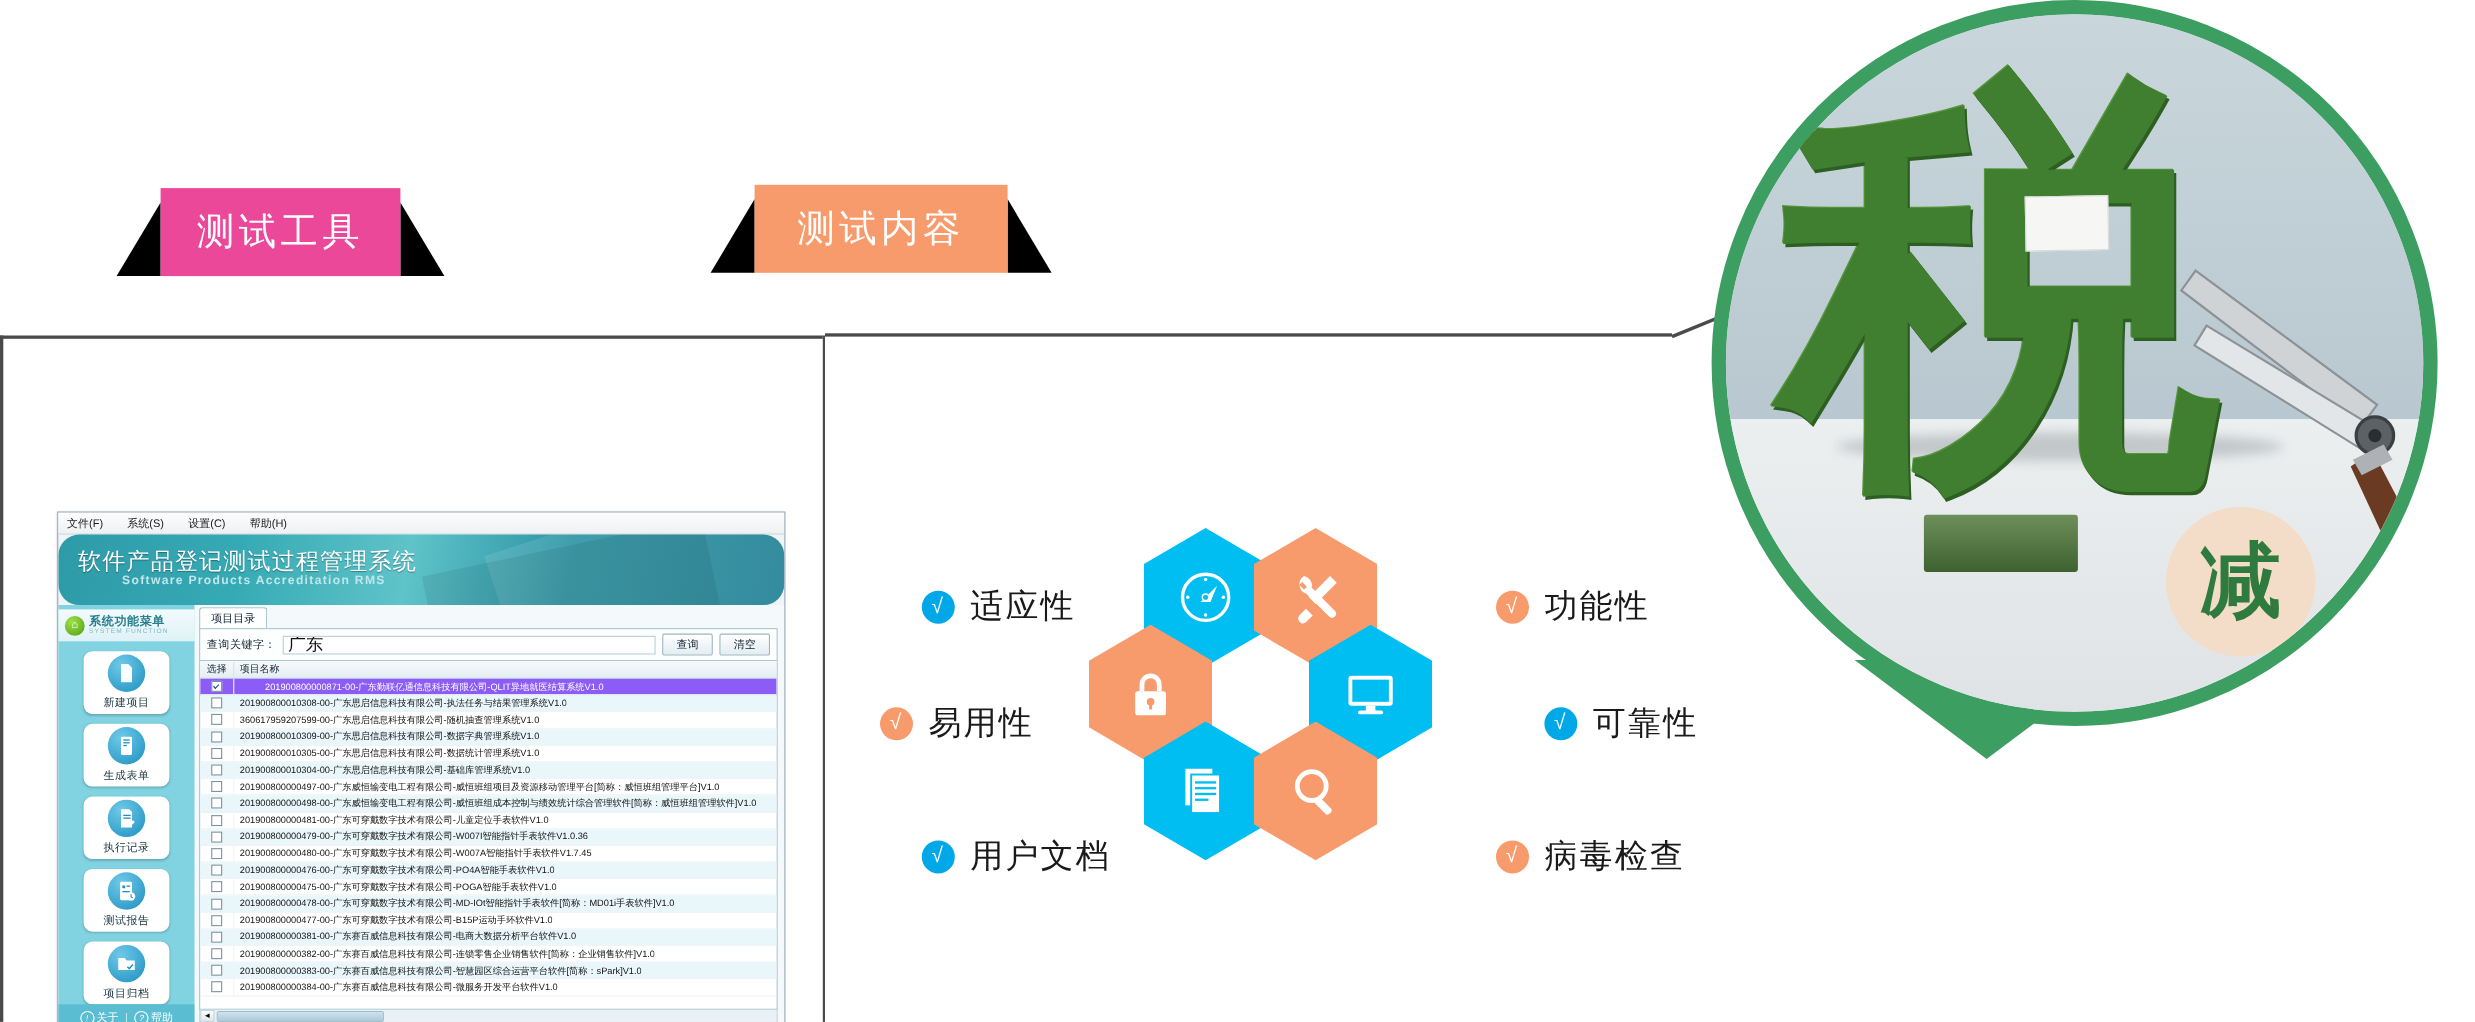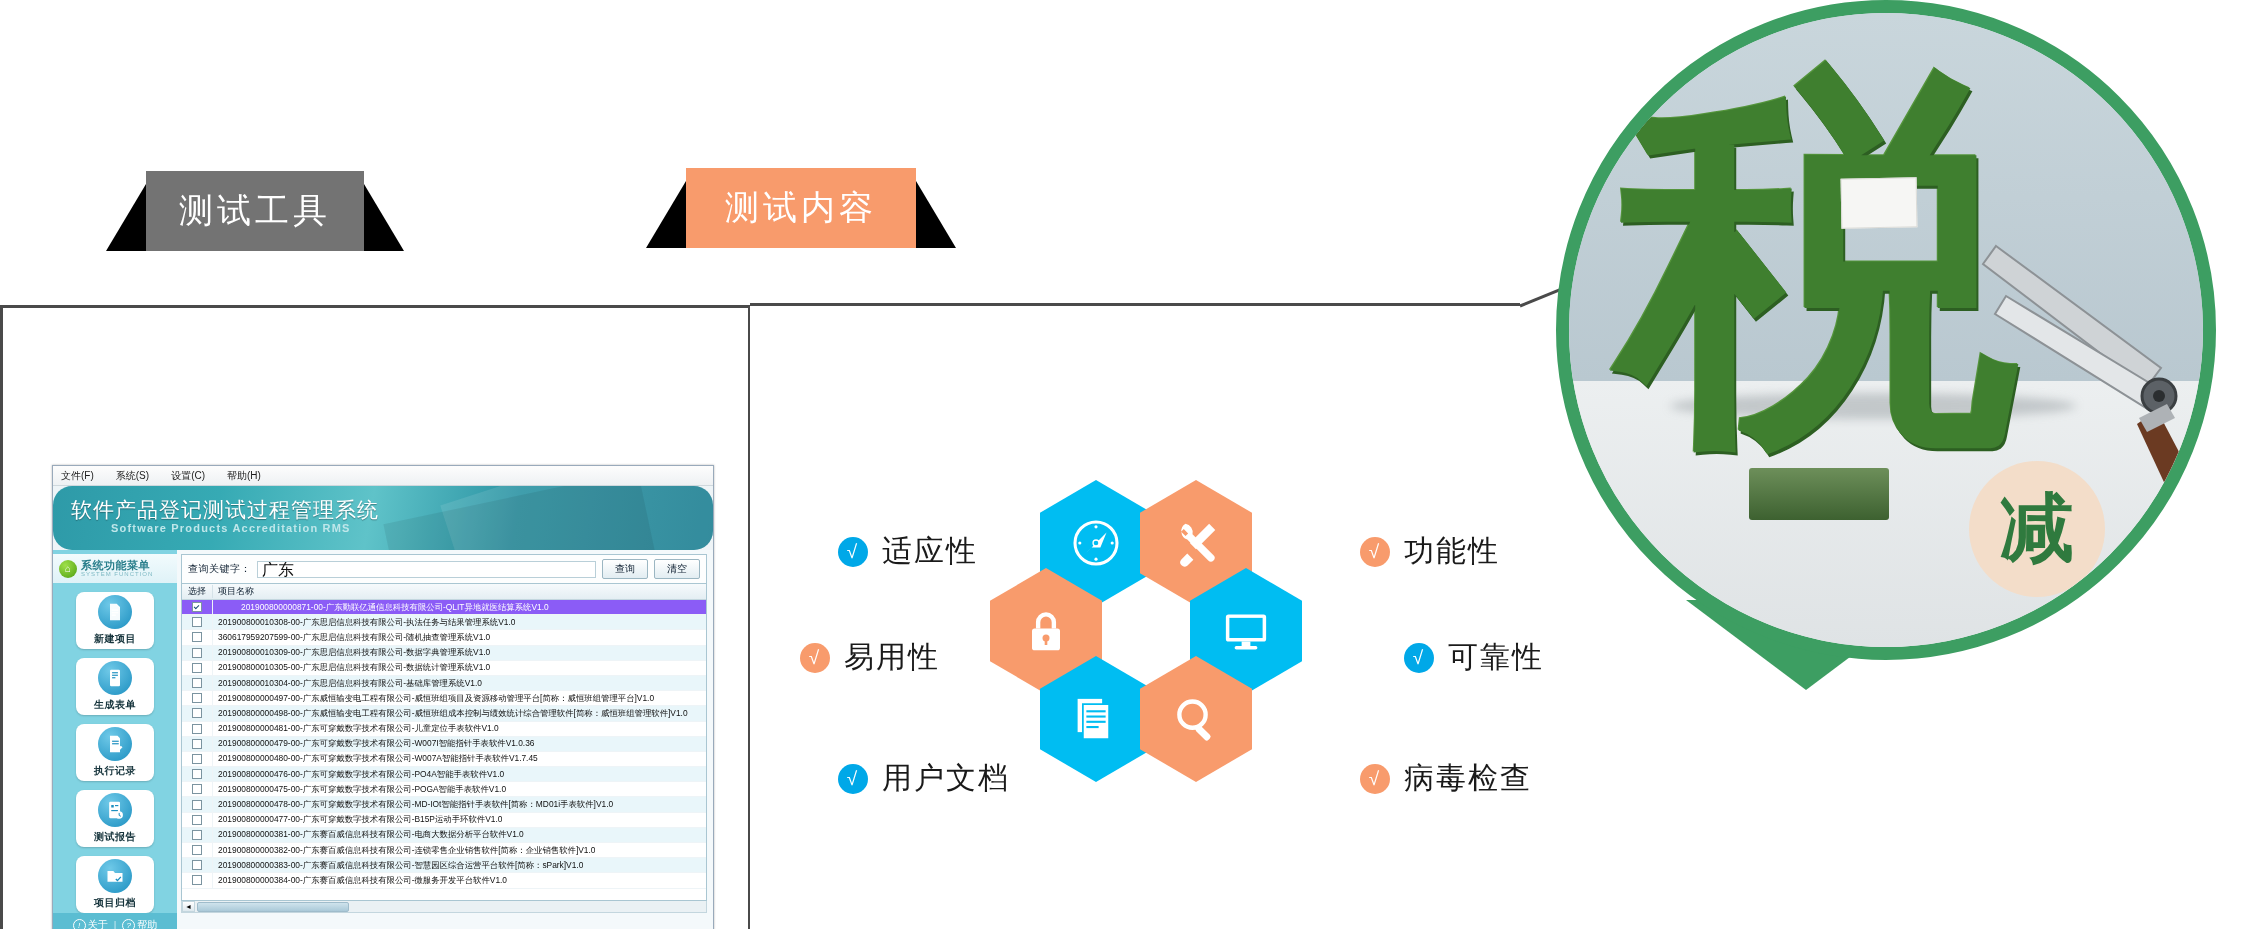--- a/index.html
+++ b/index.html
@@ -12,21 +12,21 @@
   #vline-left   {left:0;    top:305px; width:3px;    height:624px;}
   #hline-mid    {left:748px;top:305px; width:2px;    height:624px;}
   #hline-right  {left:750px;top:303px; width:770px;  height:3px;}
 
   
   #diag-connector{position:absolute;left:1480px;top:200px;width:300px;height:130px;}
 
   
   .banner{position:absolute;display:flex;align-items:center;justify-content:center;
           color:#fff;font-size:34px;letter-spacing:4px;z-index:6;}
-  #banner-tools   {left:146px; top:171px; width:218px; height:80px; background:#737373;}
+  #banner-tools   {left:146px; top:171px; width:218px; height:80px; background:#ec4899;}
   #banner-content {left:686px; top:168px; width:230px; height:80px; background:#f89b6c;}
 
   .ribbon-tail{position:absolute;width:0;height:0;z-index:5;}
   #tail-tools-left  {left:106px;top:184px; border-left:40px solid transparent;border-bottom:67px solid #000;}
   #tail-tools-right {left:364px;top:184px; border-right:40px solid transparent;border-bottom:67px solid #000;}
   #tail-content-left{left:646px;top:181px; border-left:40px solid transparent;border-bottom:67px solid #000;}
   #tail-content-right{left:916px;top:181px;border-right:40px solid transparent;border-bottom:67px solid #000;}
 
   
   #app-window{position:absolute;left:52px;top:425px;width:660px;height:470px;
@@ -63,21 +63,21 @@
   #sidebar-head .cn{color:#2a7f8c;font-size:11px;font-weight:bold;letter-spacing:.5px;}
   #sidebar-head .en{color:#7fb9c4;font-size:6px;letter-spacing:1px;}
 
   .side-btn{width:78px;height:58px;background:#fff;border-radius:8px;margin-top:9px;
             display:flex;flex-direction:column;align-items:center;justify-content:center;
             box-shadow:0 1px 2px rgba(0,0,0,.18);cursor:pointer;}
   .side-btn .ico{width:34px;height:34px;border-radius:50%;
             background:radial-gradient(circle at 35% 28%,#6fc9e8,#1c8fc0);
             display:flex;align-items:center;justify-content:center;}
   .side-btn .ico svg{width:20px;height:20px;fill:#fff;}
-  .side-btn .lbl{font-size:10px;color:#16343c;margin-top:3px;letter-spacing:.5px;font-weight:bold;}
+  .side-btn .lbl{font-size:10px;color:#16343c;margin-top:3px;letter-spacing:.5px;}
 
   #sidebar-foot{margin-top:auto;width:100%;height:24px;background:#5bbdd2;
         display:flex;align-items:center;justify-content:center;gap:6px;color:#fff;font-size:10px;}
   #sidebar-foot .sep{opacity:.7;}
   #sidebar-foot .cir{display:inline-block;width:11px;height:11px;border:1px solid #fff;
         border-radius:50%;font-size:8px;line-height:11px;text-align:center;margin-right:2px;}
 
   
   #app-content{flex:1;background:#f4f9fb;position:relative;padding:4px 6px 0 4px;box-sizing:border-box;}
   #tabstrip{height:17px;display:flex;align-items:flex-end;}
@@ -285,20 +285,23 @@
           <i class="cir">!</i><span>关于</span>
         </span>
         <span class="sep">|</span>
         <span>
           <i class="cir">?</i><span>帮助</span>
         </span>
       </div>
     </div>
 
     <div id="app-content">
+      <div id="tabstrip">
+        <div id="tab-catalog">项目目录</div>
+      </div>
 
       <div id="search-panel">
         <span id="search-label">查询关键字：</span>
         <input id="search-input" value="广东" style="">
         <div class="sbtn">查询</div>
         <div class="sbtn">清空</div>
       </div>
 
       <div id="grid">
         <div id="grid-head">

